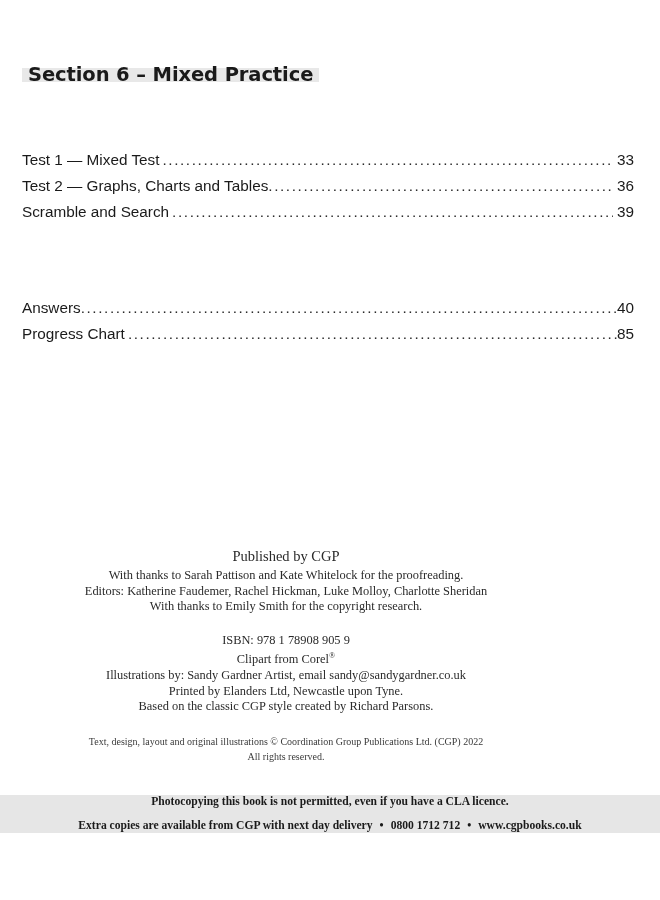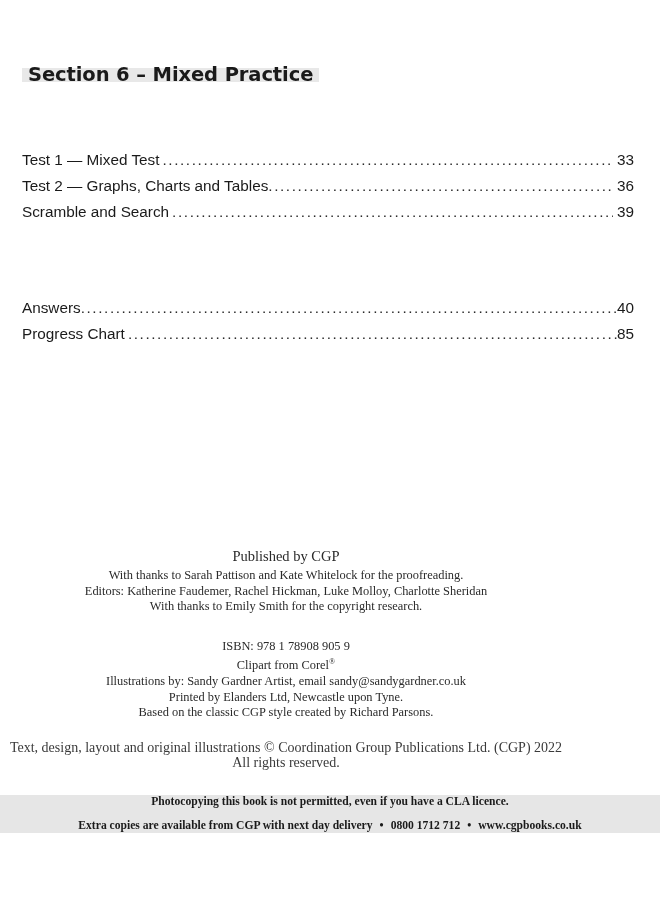--- a/index.html
+++ b/index.html
@@ -117,28 +117,28 @@
     margin-bottom: 3px;
   }
   .colophon-line {
     font-size: 12.4px;
     line-height: 15.6px;
   }
   .colophon-block {
     margin-top: 0;
   }
   .colophon-block.second {
-    margin-top: 24px;
+    margin-top: 18px;
   }
   .colophon-block.third {
     margin-top: 19px;
     color: #3a3a3a;
   }
   .colophon-block.third .colophon-line {
-    font-size: 14px;
+    font-size: 10px;
     line-height: 15px;
   }
   .sup {
     font-size: 8px;
     vertical-align: super;
   }
 
   
   .footer-band {
     position: absolute;

